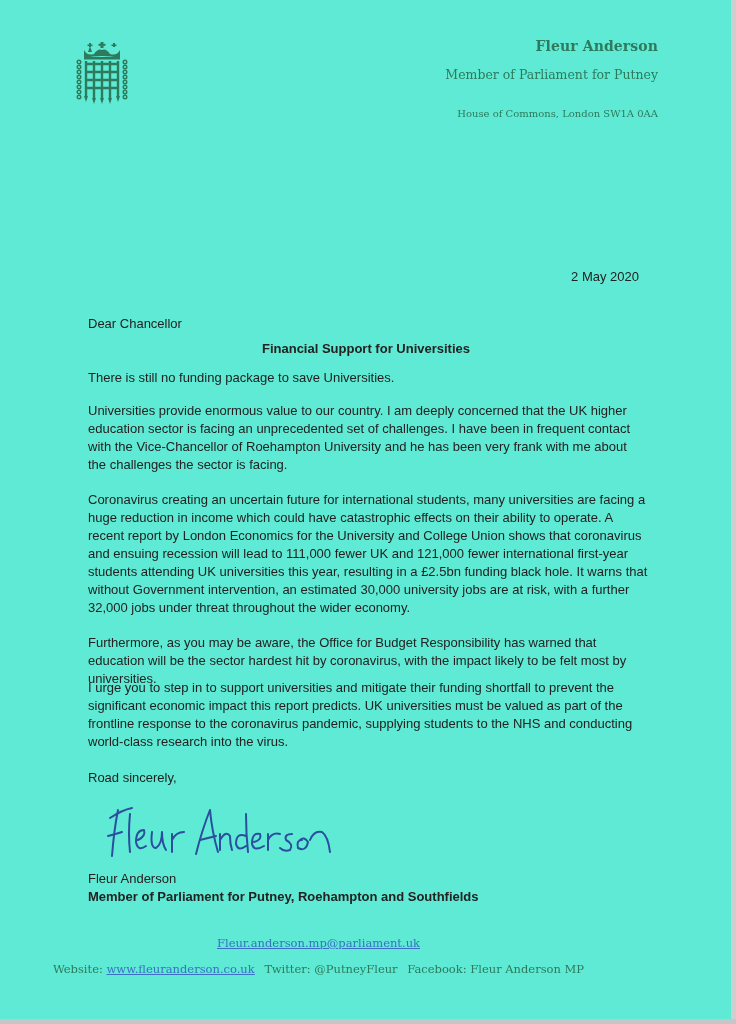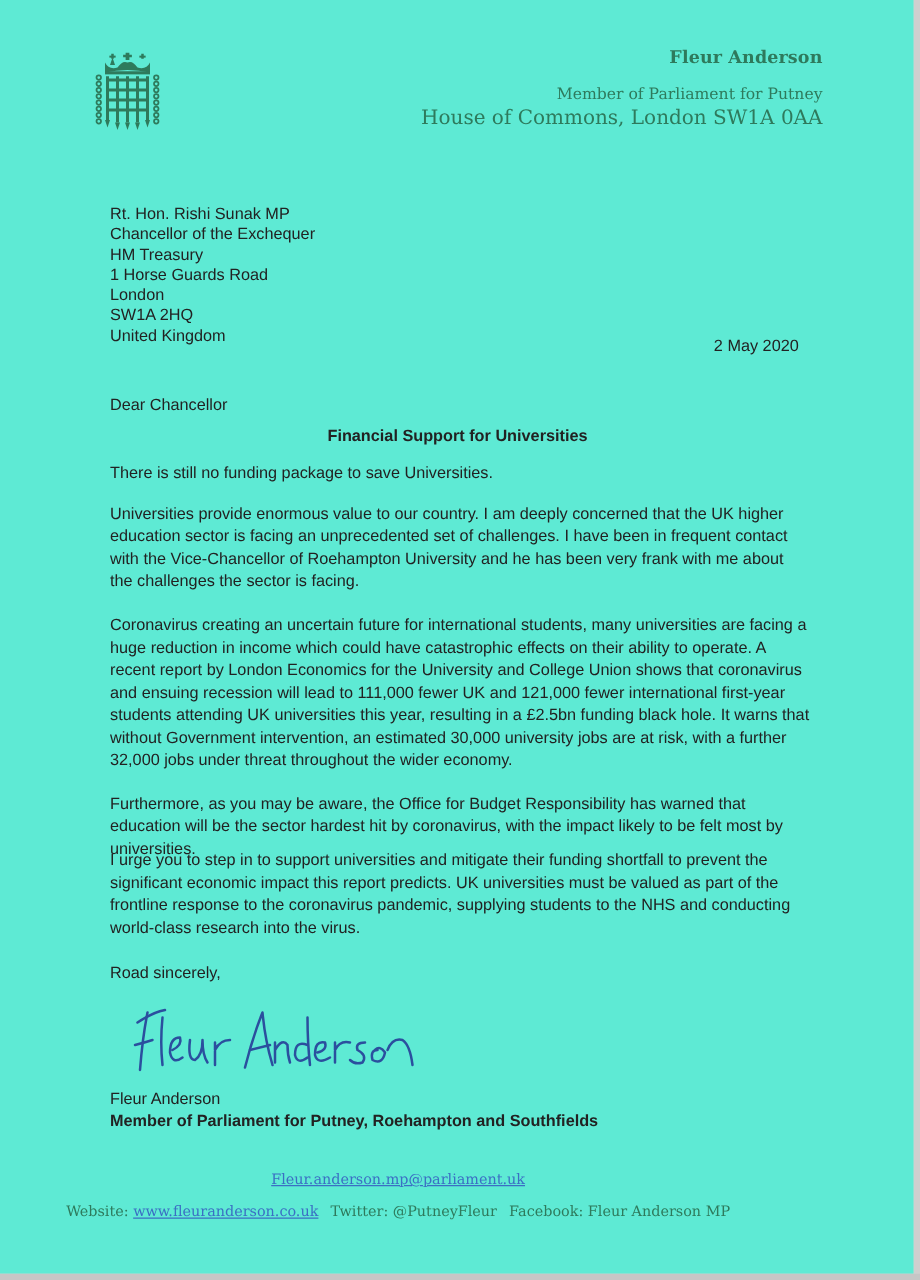--- a/index.html
+++ b/index.html
@@ -17,21 +17,21 @@
   }
   .shadow-r { position: absolute; left: 731px; top: 0; width: 5px; height: 1024px; background: #cfcfcf; }
   .shadow-b { position: absolute; left: 0; top: 1019px; width: 736px; height: 5px; background: #c6c6c6; }
 
   .logo { position: absolute; left: 76px; top: 42px; width: 52px; height: 64px; }
 
   .hdr { position: absolute; right: 73px; text-align: right; color: #2e7a5c;
          font-family: "DejaVu Serif", "Liberation Serif", serif; white-space: nowrap; }
   .hdr-name { top: 38px; font-size: 14px; font-weight: bold; letter-spacing: 0.1px; }
   .hdr-role { top: 67px; font-size: 12.5px; margin-left: 27px; }
-  .hdr-addr { top: 84px; font-size: 16px; }
+  .hdr-addr { top: 108px; font-size: 10px; }
 
   .body-text { font-family: "Liberation Sans", "DejaVu Sans", sans-serif; color: #222; font-size: 13px; }
   .addr { position: absolute; left: 88px; top: 163px; line-height: 16.3px; }
   .addr div { white-space: nowrap; }
   .date { position: absolute; right: 92px; top: 269px; white-space: nowrap; }
   .salutation { position: absolute; left: 88px; top: 316px; }
   .subject { position: absolute; left: 88px; width: 556px; top: 341px; text-align: center; font-weight: bold; }
   .para { position: absolute; left: 88px; width: 560px; line-height: 18px; }
   .p1 { top: 369px; }
   .p2 { top: 402px; }
@@ -99,29 +99,20 @@
         <line x1="9" y1="46" x2="43" y2="46"></line>
       </g>
       <path d="M8 54 L10 60 L12 54 Z M16 56 L18 62 L20 56 Z M24 56 L26 62 L28 56 Z M32 56 L34 62 L36 56 Z M40 54 L42 60 L44 54 Z" stroke="none"></path>
     </g>
   </svg>
 
   <div class="hdr hdr-name">Fleur Anderson</div>
   <div class="hdr hdr-role">Member of Parliament for Putney</div>
   <div class="hdr hdr-addr">House of Commons, London SW1A 0AA</div>
 
-  <div class="addr body-text">
-    <div>Rt. Hon. Rishi Sunak MP</div>
-    <div>Chancellor of the Exchequer</div>
-    <div>HM Treasury</div>
-    <div>1 Horse Guards Road</div>
-    <div>London</div>
-    <div>SW1A 2HQ</div>
-    <div>United Kingdom</div>
-  </div>
 
   <div class="date body-text">2 May 2020</div>
   <div class="salutation body-text">Dear Chancellor</div>
   <div class="subject body-text">Financial Support for Universities</div>
 
   <div class="para p2 body-text">Universities provide enormous value to our country. I am deeply concerned that the UK higher education sector is facing an unprecedented set of challenges. I have been in frequent contact with the Vice-Chancellor of Roehampton University and he has been very frank with me about the challenges the sector is facing.</div>
   <div class="para p1 body-text">There is still no funding package to save Universities.</div>
   <div class="para p3 body-text">Coronavirus creating an uncertain future for international students, many universities are facing a huge reduction in income which could have catastrophic effects on their ability to operate. A recent report by London Economics for the University and College Union shows that coronavirus and ensuing recession will lead to 111,000 fewer UK and 121,000 fewer international first-year students attending UK universities this year, resulting in a £2.5bn funding black hole. It warns that without Government intervention, an estimated 30,000 university jobs are at risk, with a further 32,000 jobs under threat throughout the wider economy.</div>
   <div class="para p5 body-text">I urge you to step in to support universities and mitigate their funding shortfall to prevent the significant economic impact this report predicts. UK universities must be valued as part of the frontline response to the coronavirus pandemic, supplying students to the NHS and conducting world-class research into the virus.</div>
   <div class="para p4 body-text">Furthermore, as you may be aware, the Office for Budget Responsibility has warned that education will be the sector hardest hit by coronavirus, with the impact likely to be felt most by universities.</div>

